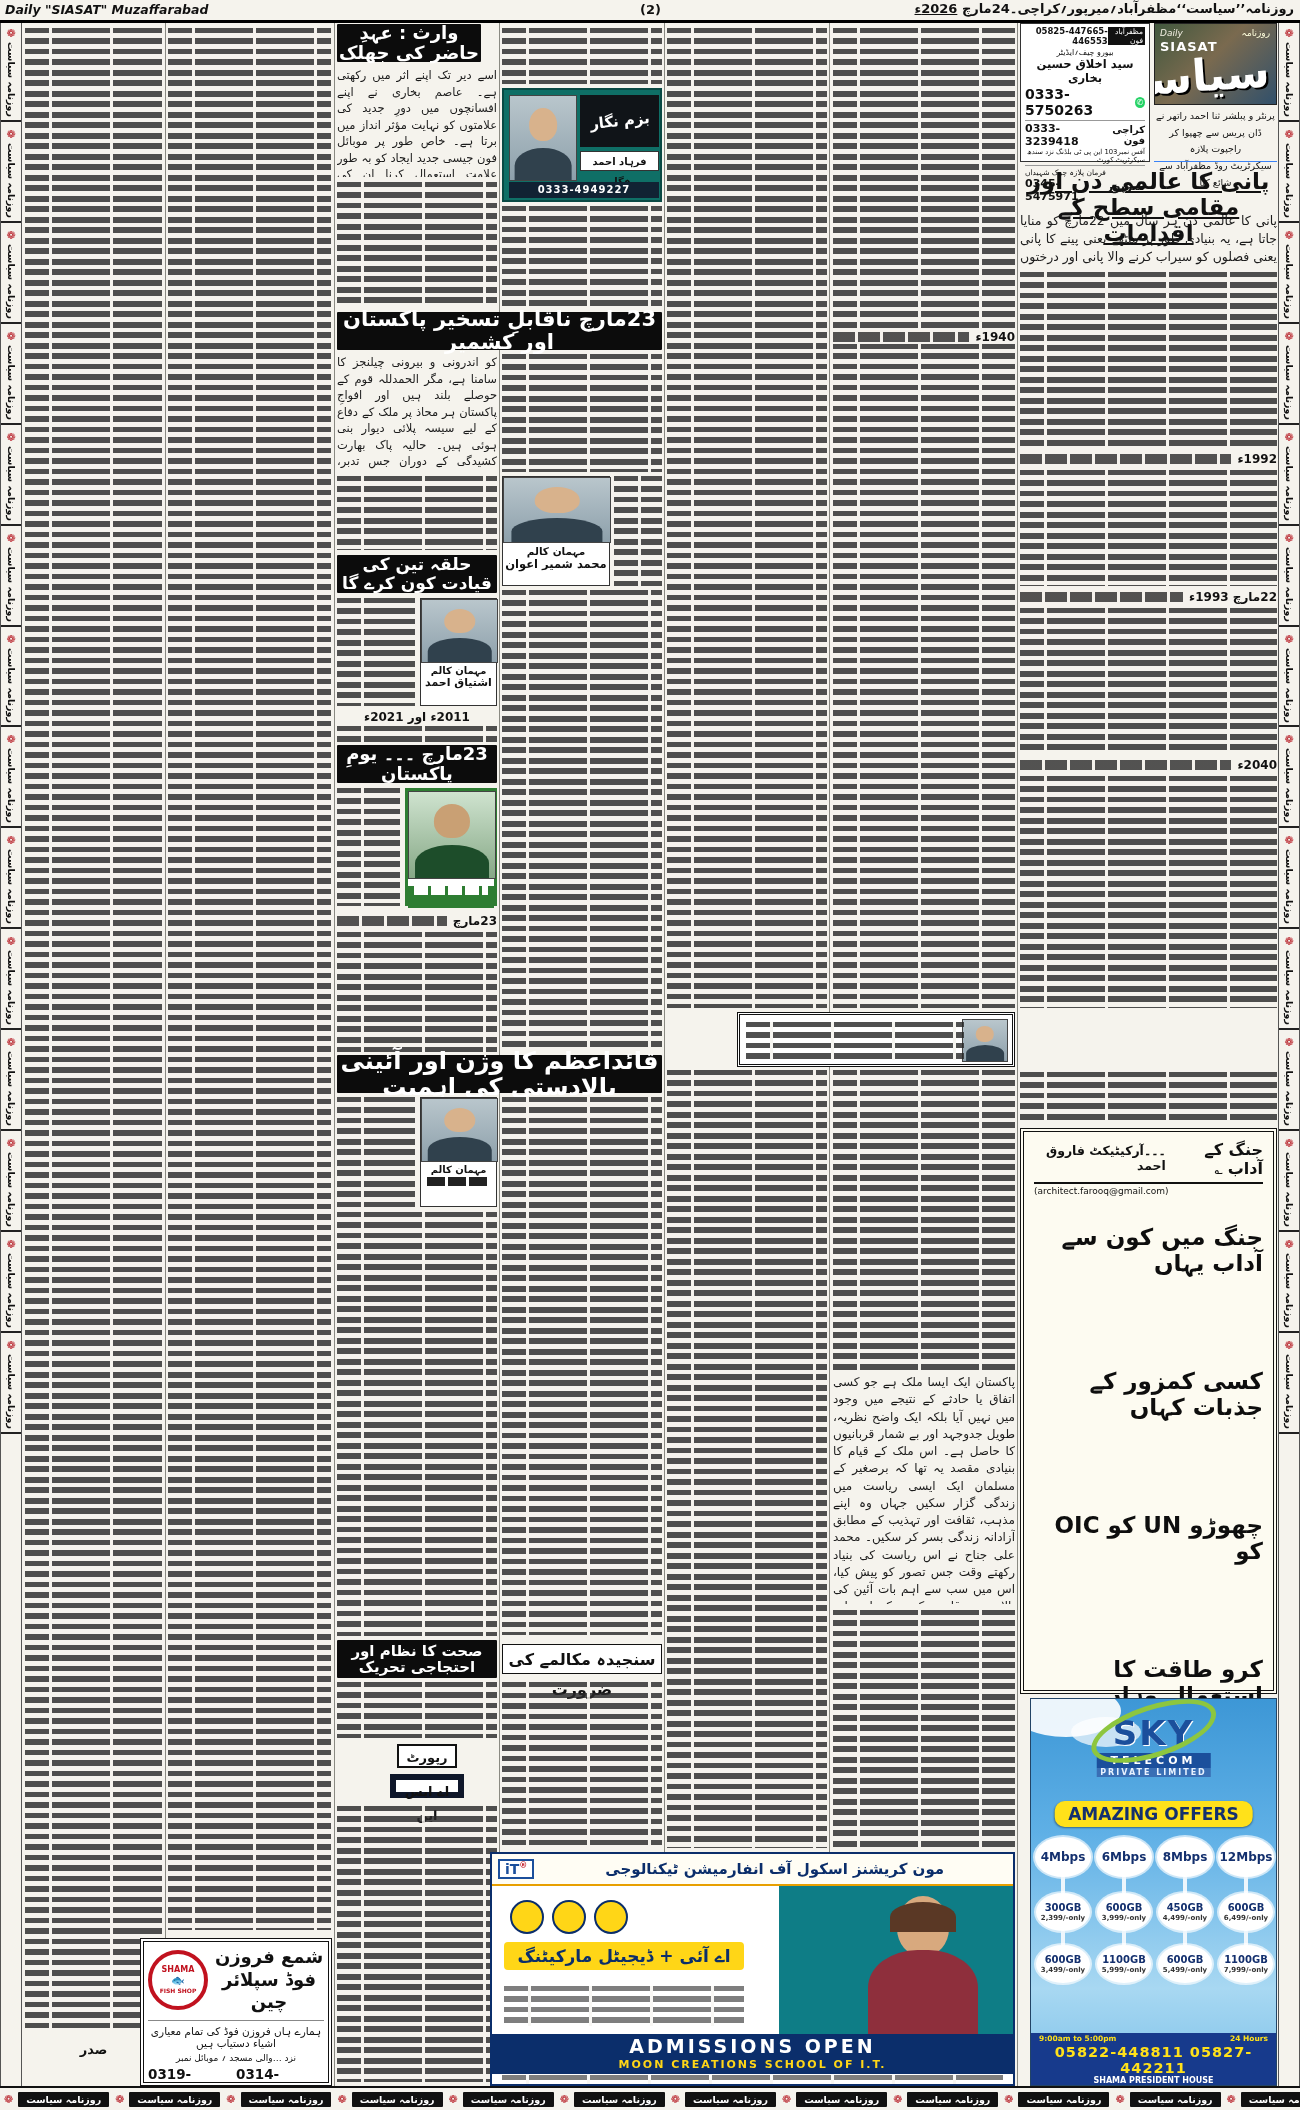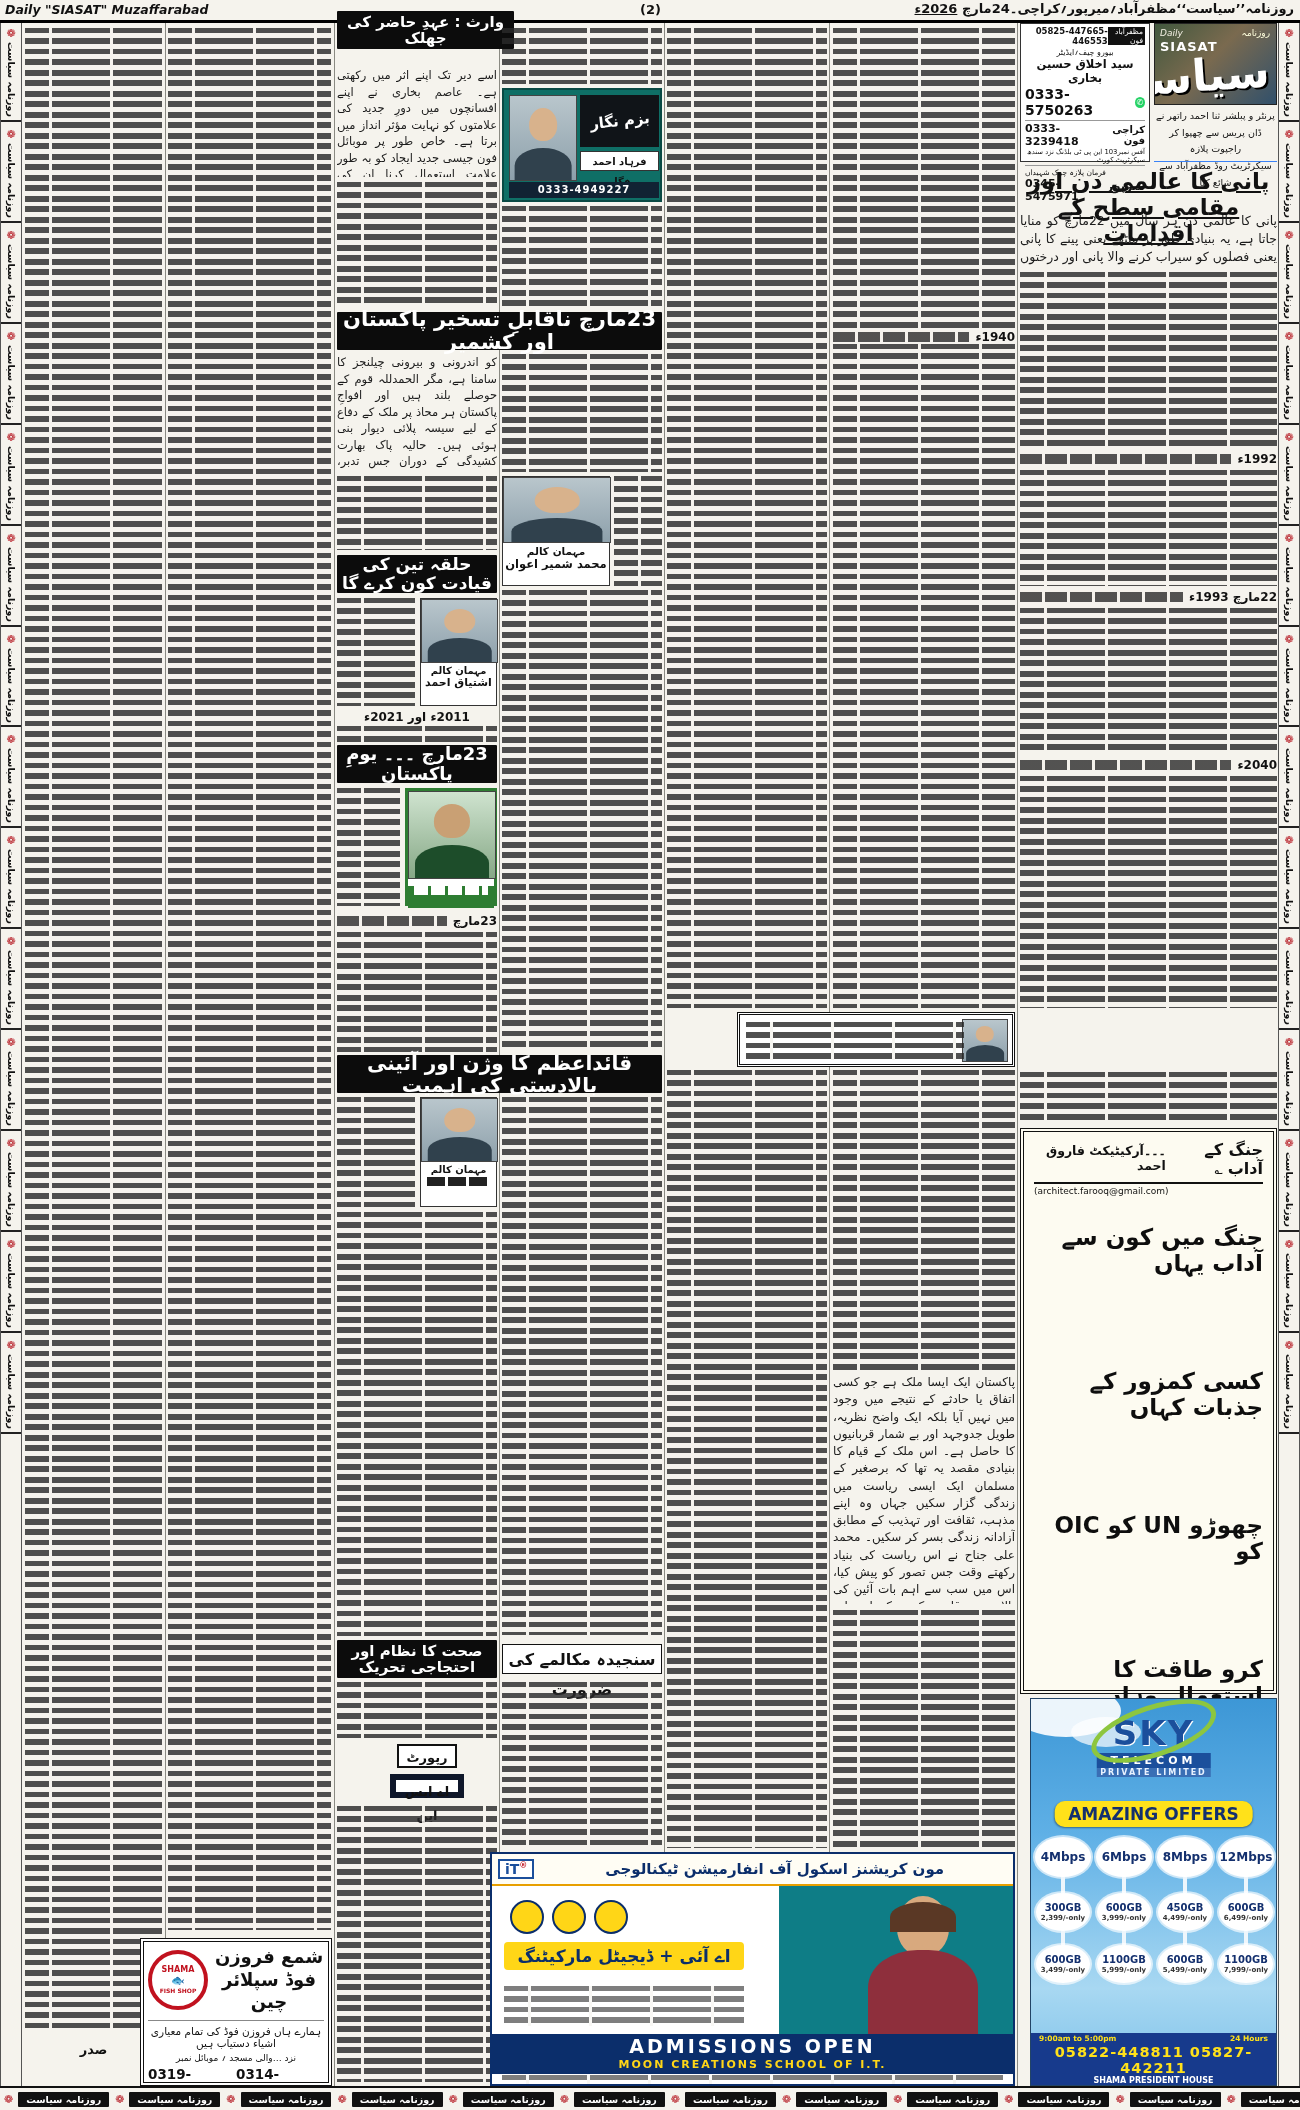--- a/index.html
+++ b/index.html
@@ -181,21 +181,21 @@
   <div class="abs vline" style="left:499px;top:23px;height:2063px;"></div>
   <div class="abs vline" style="left:664px;top:23px;height:2063px;"></div>
   <div class="abs vline" style="left:829px;top:23px;height:2063px;"></div>
   <div class="abs vline" style="left:1017px;top:23px;height:2063px;"></div>
 
   <div class="abs sim" style="left:25px;top:28px;width:137px;height:2005px;"></div>
   <div class="abs cap" style="left:25px;top:2042px;width:137px;font-size:13px;">صدر</div>
 
   <div class="abs sim" style="left:168px;top:28px;width:163px;height:1902px;"></div>
 
-  <div class="abs hbar uh" style="left:337px;top:11px;width:177px;height:38px;font-size:15px;">وارث : عہدِ حاضر کی جھلک</div>
+  <div class="abs hbar uh" style="left:337px;top:24px;width:144px;height:38px;font-size:18px;">وارث : عہدِ حاضر کی جھلک</div>
   <div class="abs excerpt" style="left:337px;top:67px;width:160px;height:110px;">اسے دیر تک اپنے اثر میں رکھتی ہے۔ عاصم بخاری نے اپنے افسانچوں میں دورِ جدید کی علامتوں کو نہایت مؤثر انداز میں برتا ہے۔ خاص طور پر موبائل فون جیسی جدید ایجاد کو بہ طور علامت استعمال کرنا ان کی فکری گہرائی اور وسعت کو ظاہر کرتا ہے۔</div>
   <div class="abs sim" style="left:337px;top:182px;width:160px;height:126px;"></div>
 
   <div class="abs hbar uh" style="left:337px;top:312px;width:325px;height:38px;font-size:21px;">23مارچ ناقابلِ تسخیر پاکستان اور کشمیر</div>
   <div class="abs excerpt" style="left:337px;top:354px;width:160px;height:118px;">کو اندرونی و بیرونی چیلنجز کا سامنا ہے، مگر الحمدللہ قوم کے حوصلے بلند ہیں اور افواجِ پاکستان ہر محاذ پر ملک کے دفاع کے لیے سیسہ پلائی دیوار بنی ہوئی ہیں۔ حالیہ پاک بھارت کشیدگی کے دوران جس تدبر، حکمت عملی اور صبر و تحمل کا مظاہرہ کیا گیا، دنیا بھر میں سراہا گیا۔</div>
   <div class="abs sim" style="left:337px;top:476px;width:160px;height:74px;"></div>
 
   <div class="abs hbar uh" style="left:337px;top:555px;width:160px;height:38px;font-size:17px;">حلقہ تین کی قیادت کون کرے گا</div>
   <div class="abs" style="left:420px;top:598px;width:77px;height:108px;border:1px solid #333;background:#fff;">
     <div class="photo" style="width:100%;height:62px;">
@@ -222,21 +222,21 @@
         <div class="namebar" style="background:repeating-linear-gradient(90deg,#fff 0 14px,#2e7d32 14px 17px);margin-top:7px;"></div>
       </div>
   </div>
   <div class="abs sim" style="left:337px;top:788px;width:63px;height:118px;"></div>
   <div class="abs simrow" style="left:337px;top:914px;width:160px;">
     <b>23مارچ</b>
       <div class="fill"></div>
   </div>
   <div class="abs sim" style="left:337px;top:932px;width:160px;height:120px;"></div>
 
-  <div class="abs hbar uh" style="left:337px;top:1055px;width:325px;height:38px;font-size:20px;">قائداعظم کا وژن اور آئینی بالادستی کی اہمیت</div>
+  <div class="abs hbar uh" style="left:337px;top:1055px;width:325px;height:38px;font-size:24px;">قائداعظم کا وژن اور آئینی بالادستی کی اہمیت</div>
   <div class="abs" style="left:420px;top:1097px;width:77px;height:110px;border:1px solid #333;background:#fff;">
     <div class="photo" style="width:100%;height:62px;">
         <div class="ph-head"></div>
         <div class="ph-suit"></div>
       </div>
     <div class="cap" style="font-size:10px;margin-top:2px;">مہمان کالم</div>
     <div class="namebar"></div>
   </div>
   <div class="abs sim" style="left:337px;top:1097px;width:78px;height:110px;"></div>
   <div class="abs sim" style="left:337px;top:1212px;width:160px;height:424px;"></div>

